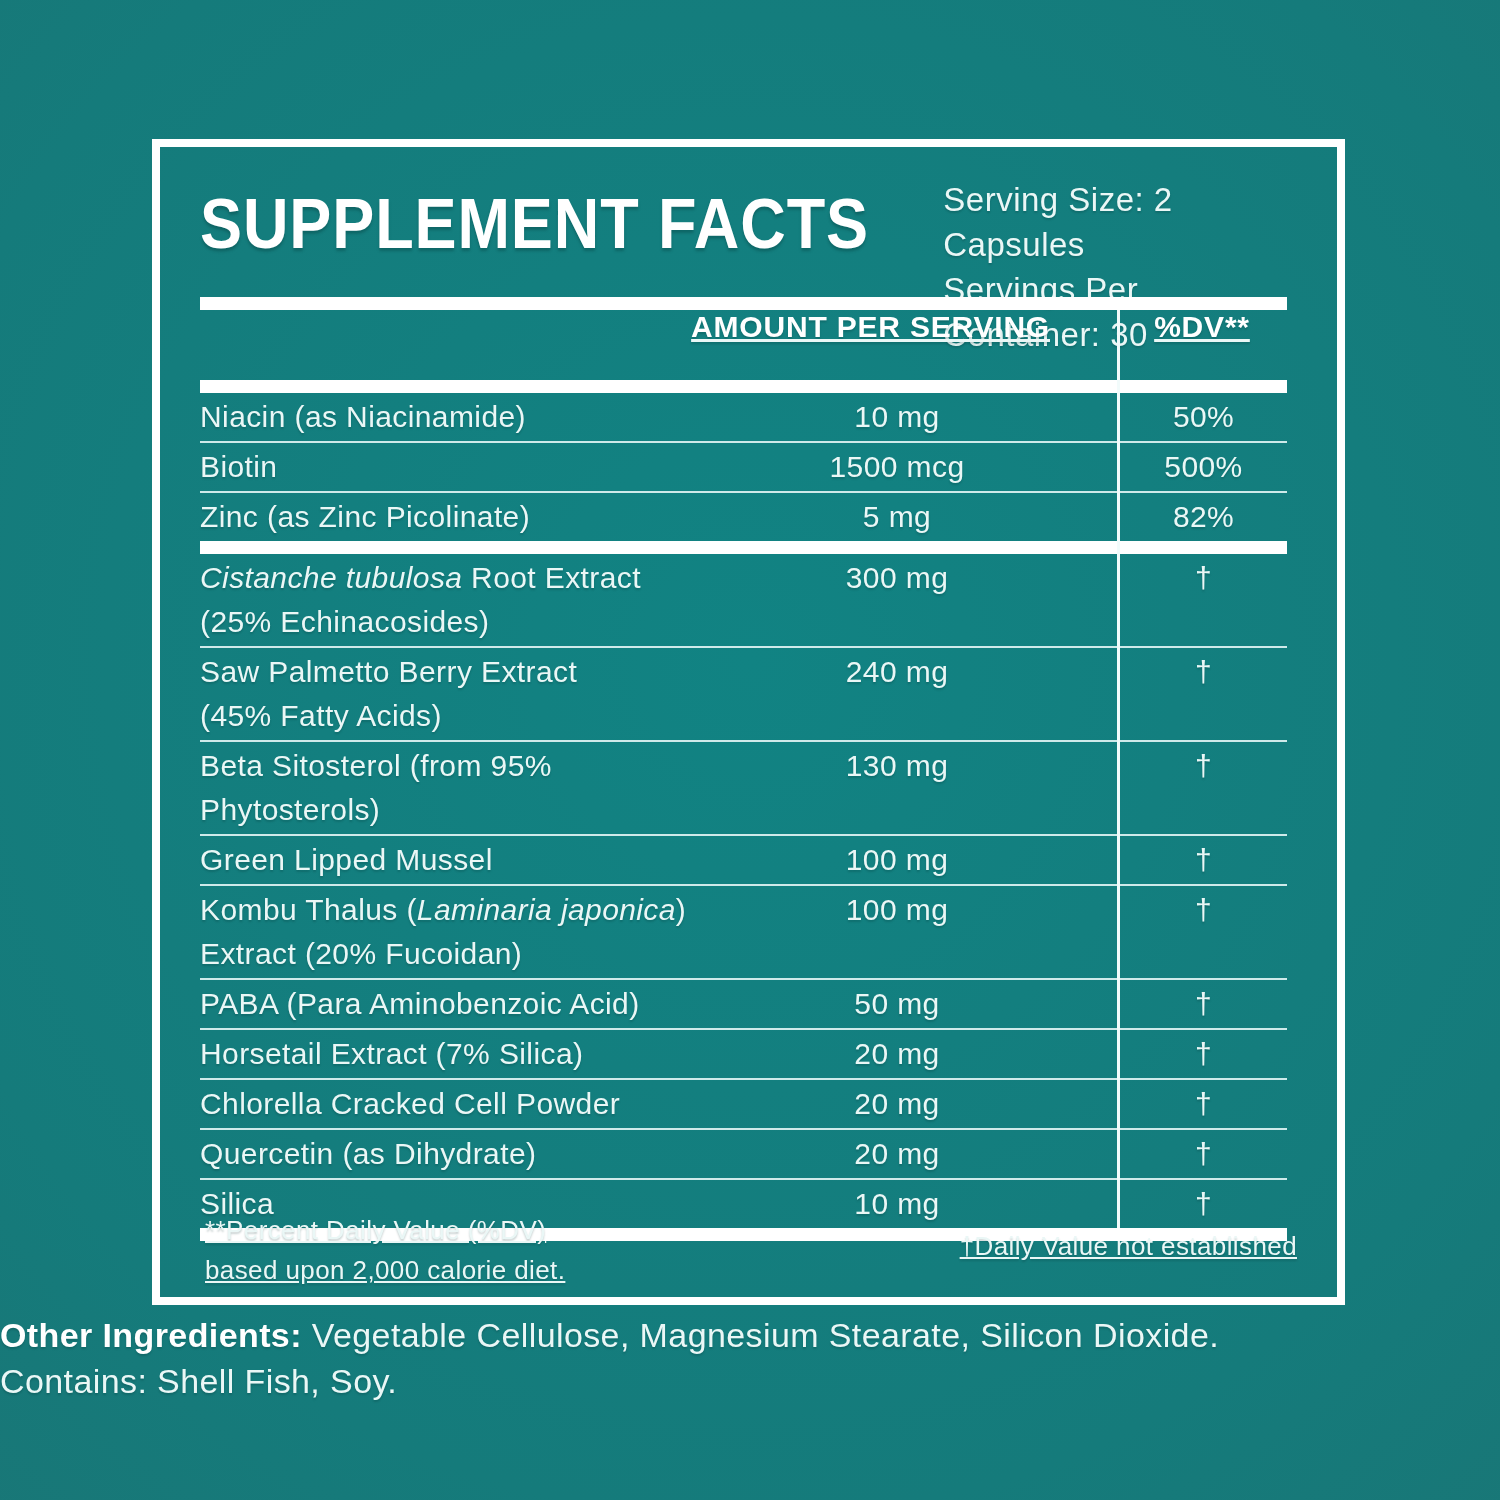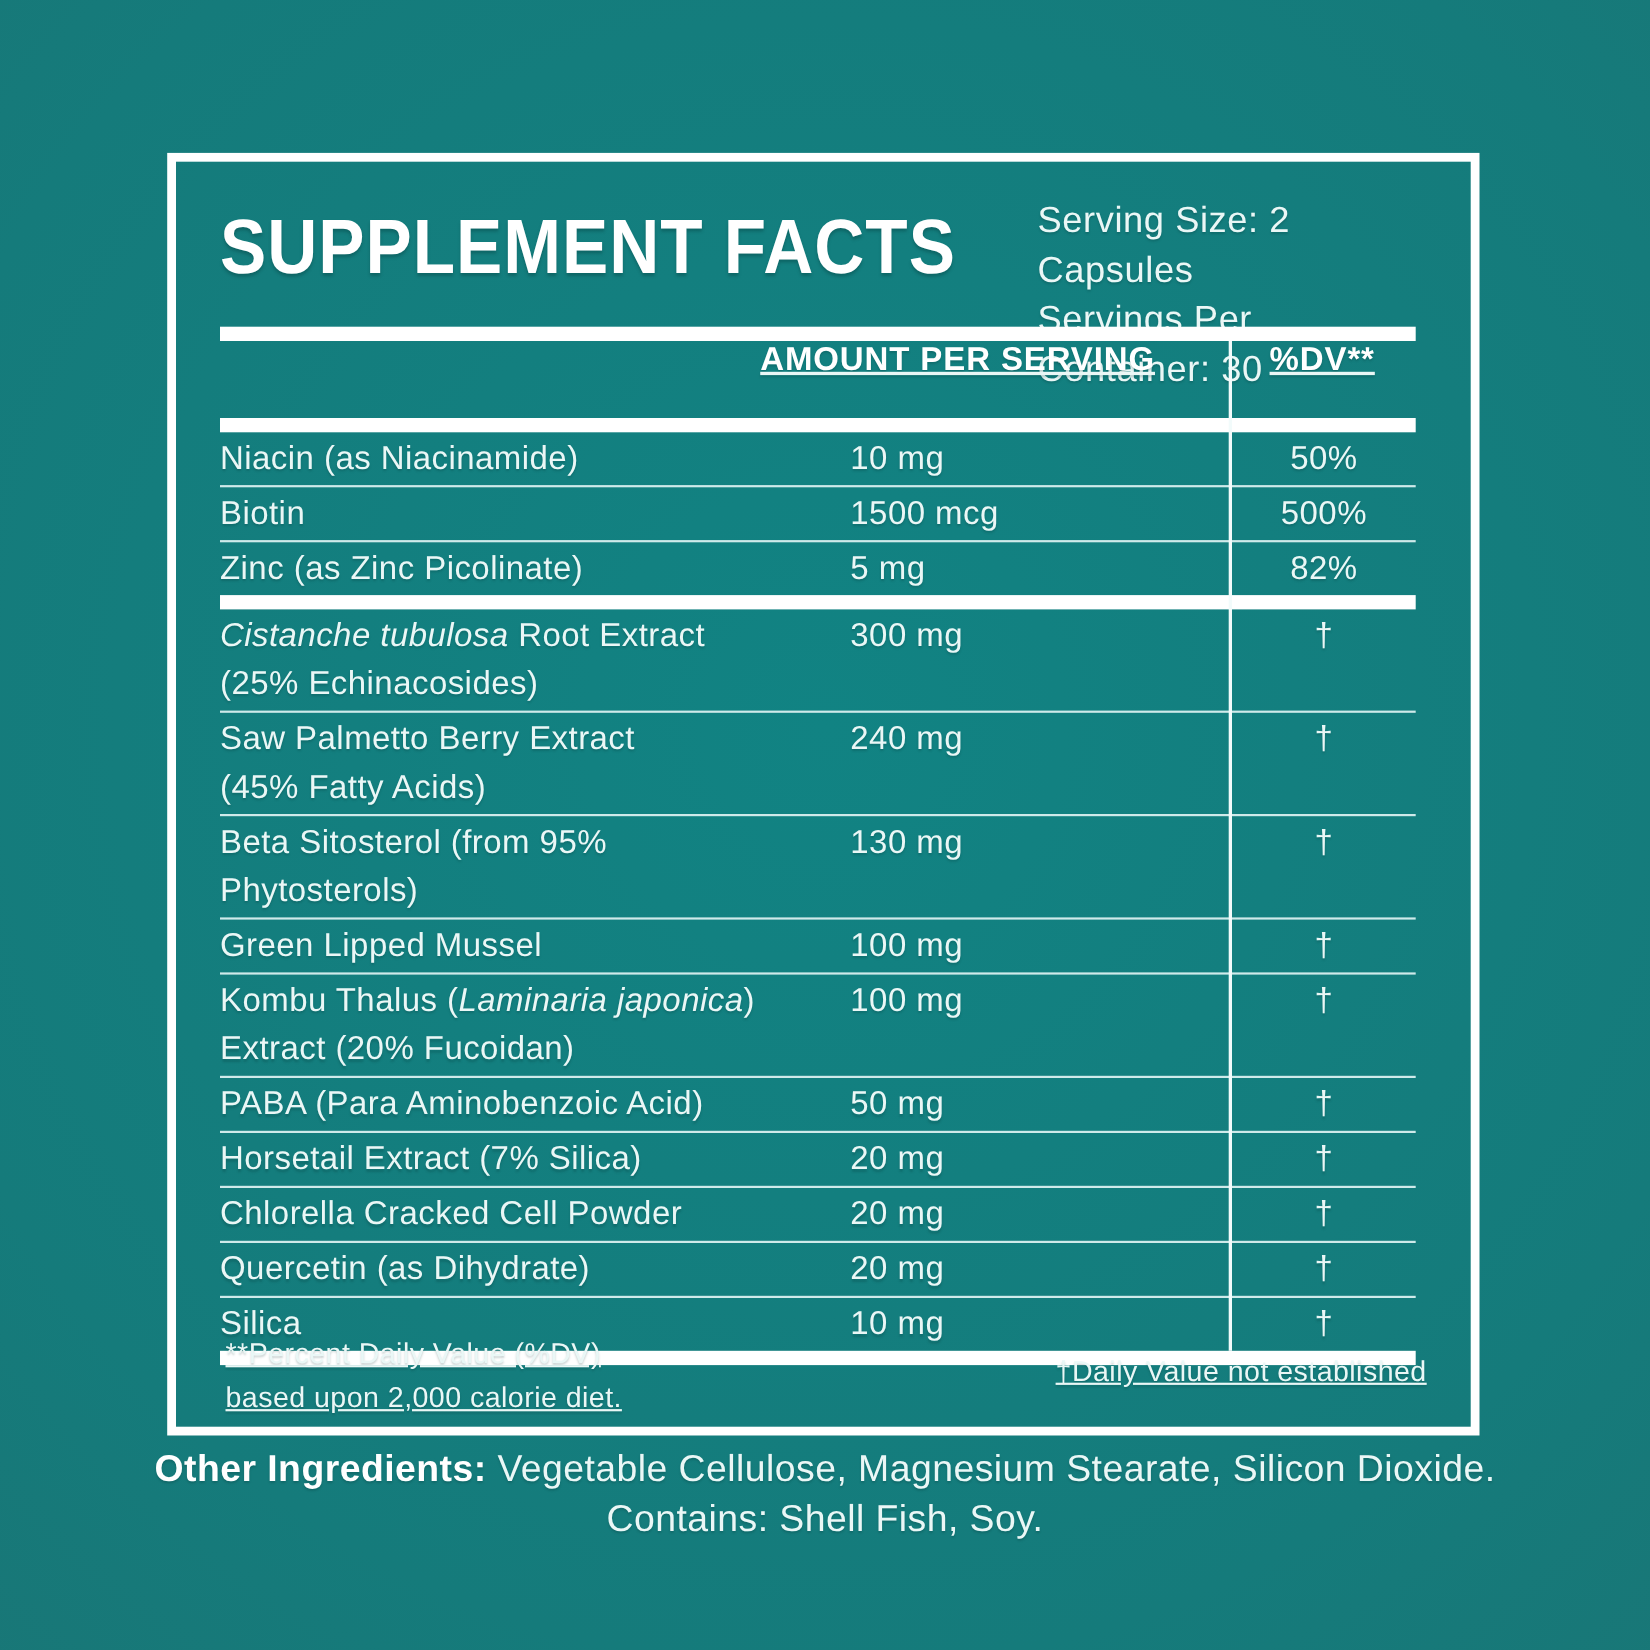--- a/index.html
+++ b/index.html
@@ -95,21 +95,21 @@
     font-size: 30px;
     font-weight: 300;
     letter-spacing: 0.4px;
     gap: 47px;
   }
   .row .names { flex: 1; }
   .row .line { line-height: 44px; }
   .row .amt {
     flex: 0 0 300px;
     box-sizing: border-box;
-    text-align: left;
+    text-align: center;
     padding-right: 52px;
     line-height: 44px;
   }
   .row .dv {
     flex: 0 0 167px;
     text-align: center;
     line-height: 44px;
   }
   .it { font-style: italic; }
   .sep {
@@ -137,21 +137,20 @@
     letter-spacing: 0.4px;
     text-decoration: underline;
   }
   .fn-left { line-height: 40px; }
   .fn-right { margin-top: 16px; line-height: 40px; }
   .other {
     position: absolute;
     left: 0;
     right: 0;
     top: 1312px;
-    text-align: center;
     font-size: 34px;
     line-height: 46px;
     font-weight: 300;
     letter-spacing: 0.4px;
   }
   .other .bold { font-weight: 700; color: #ffffff; }
 </style>
 </head>
 <body>
 

